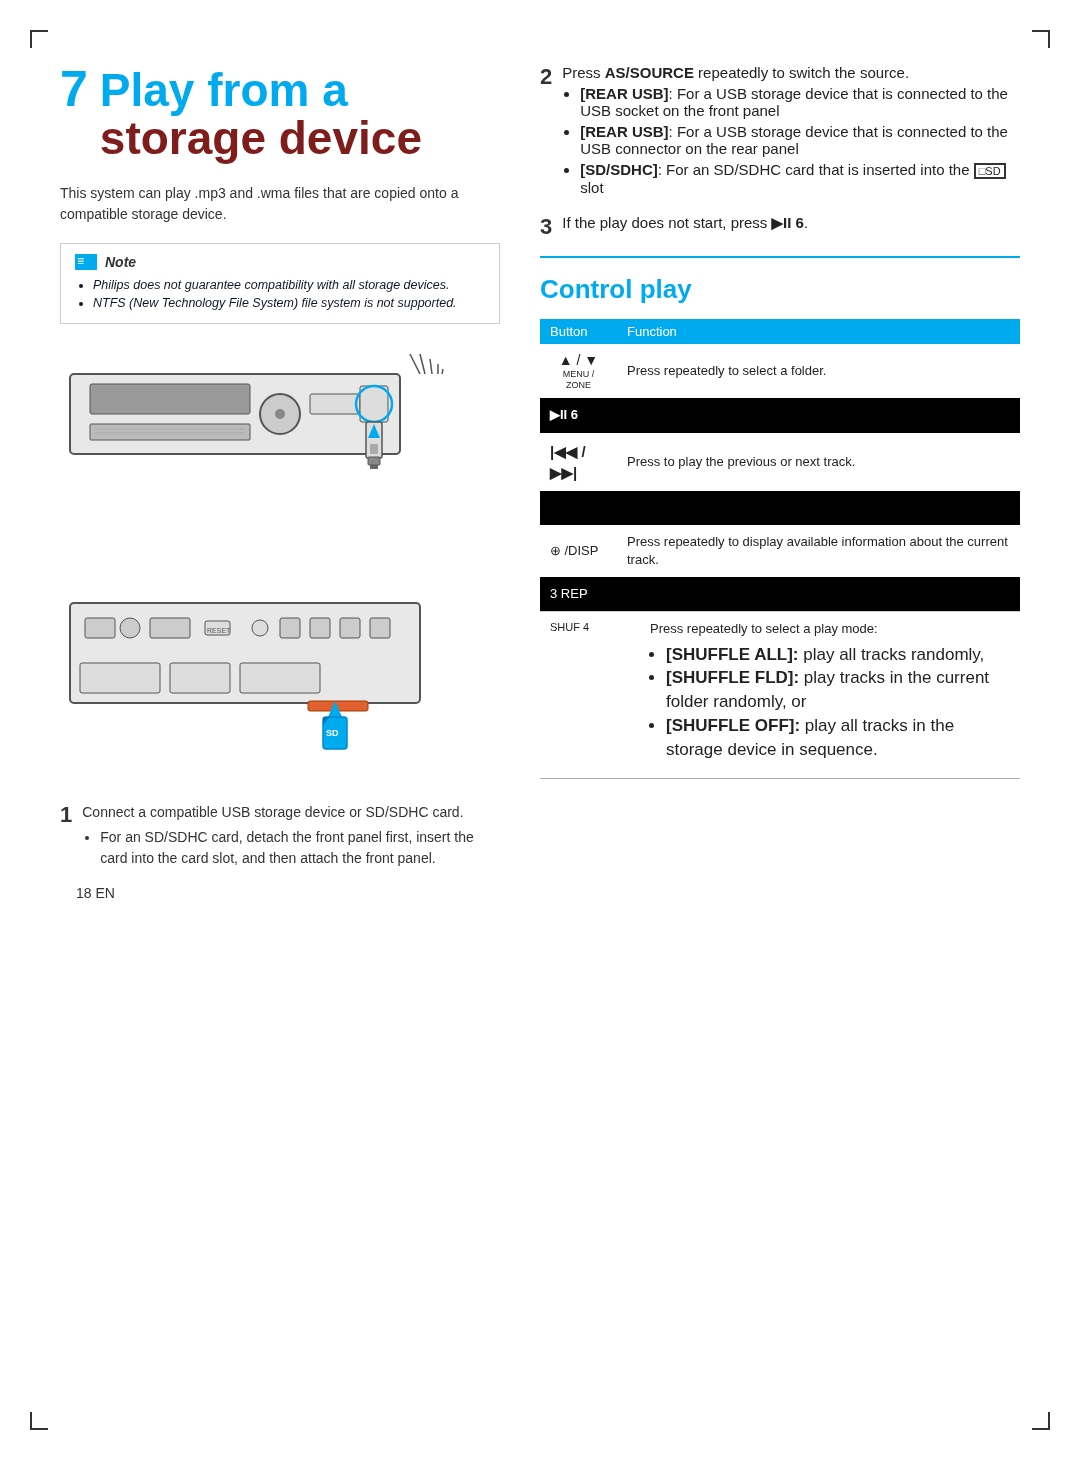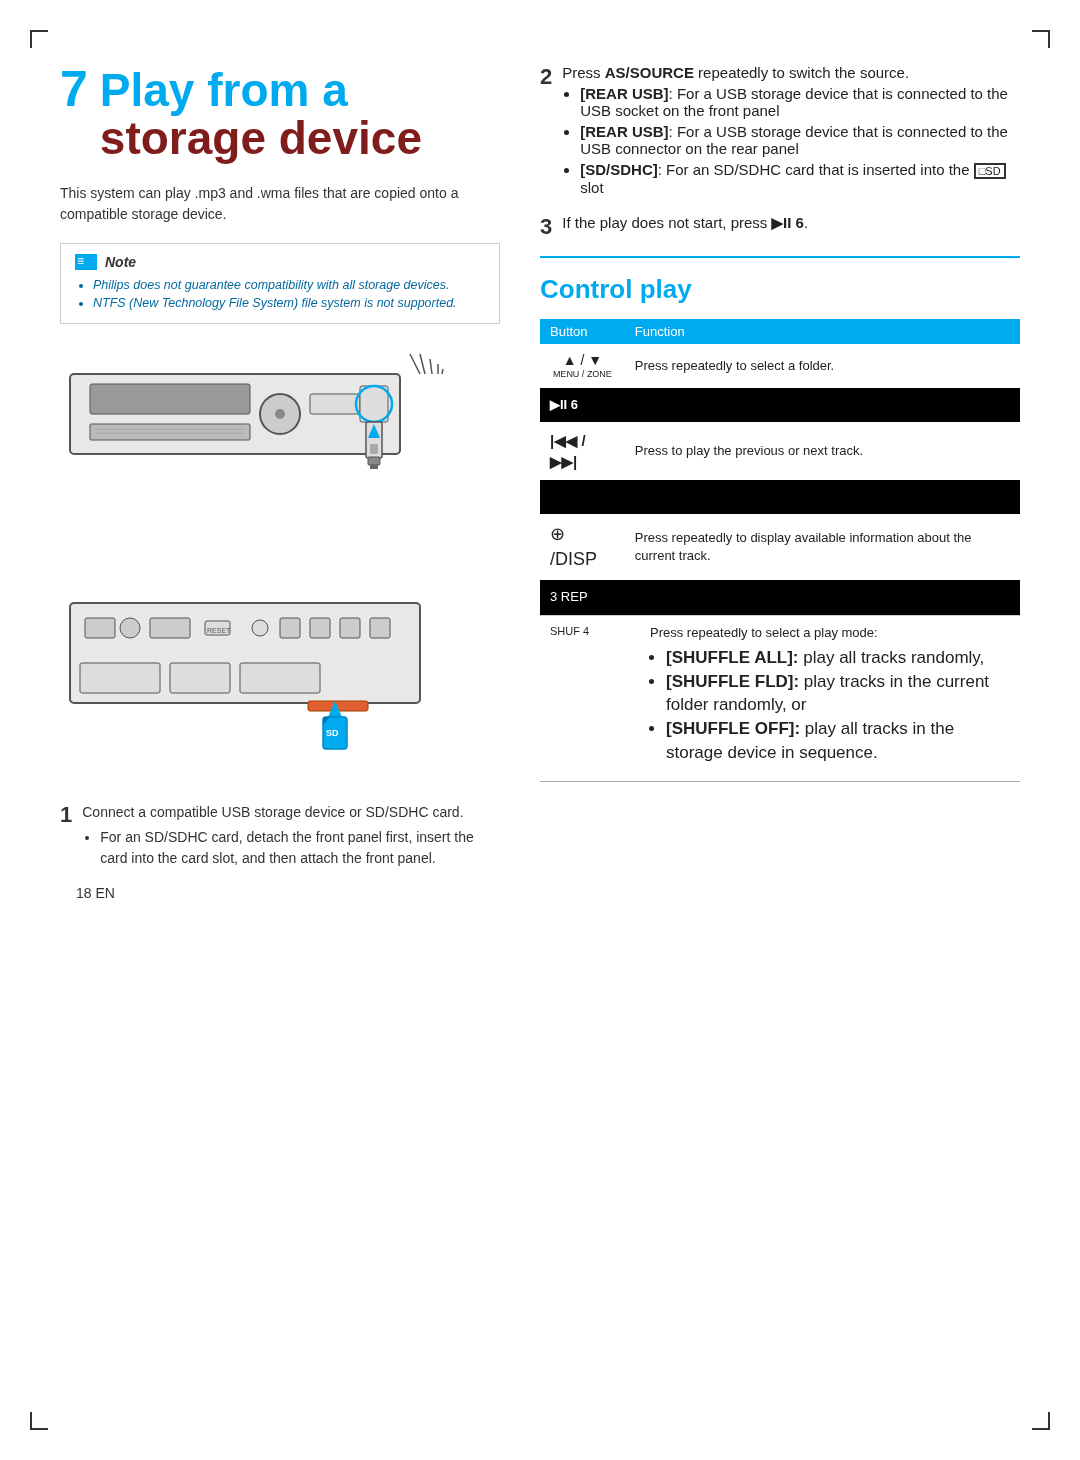--- a/index.html
+++ b/index.html
@@ -104,21 +104,21 @@
     }
     .note-label {
       font-size: 14px;
       font-weight: bold;
       color: #333;
     }
     .note-list {
       list-style: disc;
       padding-left: 18px;
       font-size: 12.5px;
-      color: #0369a1;
+      color: #0f172a;
       line-height: 1.5;
     }
 
     
     .step-number {
       font-size: 22px;
       font-weight: bold;
       color: #333;
       float: left;
       margin-right: 10px;
@@ -397,21 +397,21 @@
           <td>Press to play the previous or next track.</td>
         </tr>
 
         <tr style="background:#000;">
           <td style="color:#fff;">&nbsp;</td>
           <td style="color:#fff;">&nbsp;</td>
         </tr>
 
         <tr>
           <td>
-            <div style="font-size:18px;">⊕ /DISP</div>
+            <div style="font-size:13px;">⊕ /DISP</div>
           </td>
           <td>Press repeatedly to display available information about the current track.</td>
         </tr>
 
         <tr style="background:#000;">
           <td style="color:#fff;">
             <div style="font-size:13px;">3 REP</div>
           </td>
           <td style="color:#fff;">&nbsp;</td>
         </tr>

